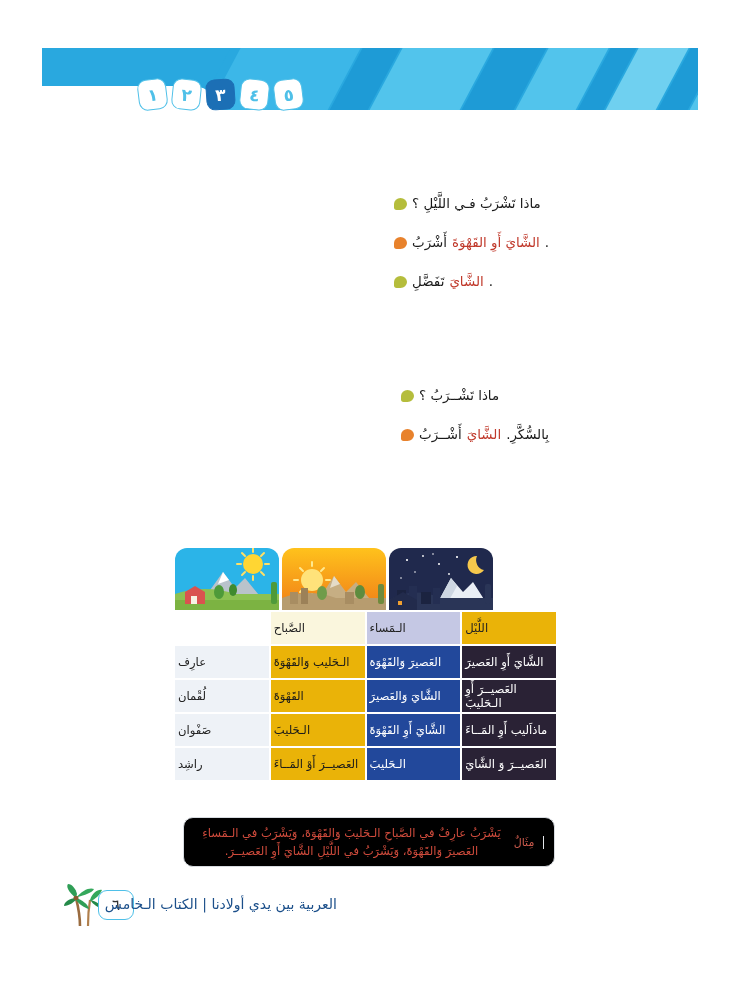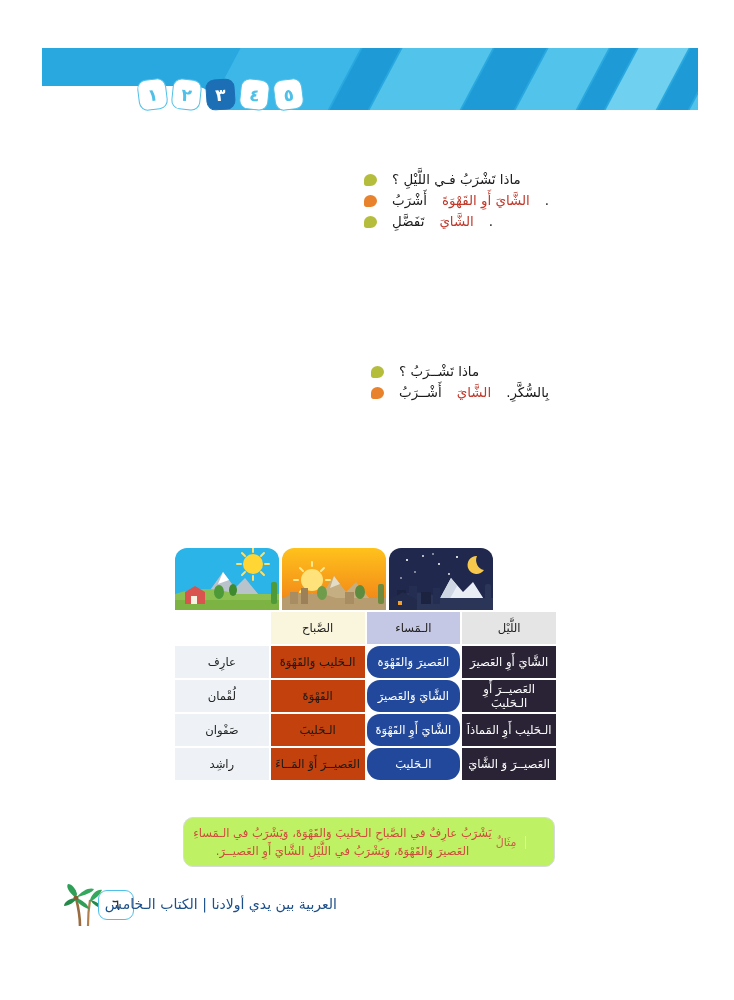--- a/index.html
+++ b/index.html
@@ -89,25 +89,26 @@
   .dlg {
     position: absolute;
     text-align: right;
     direction: rtl;
   }
   .dlg-line {
     display: flex;
     flex-direction: row-reverse;
     justify-content: flex-start;
     align-items: center;
-    gap: 15px;
+    gap: 5px;
     margin-bottom: 6px;
     font-size: 13.4px;
     color: #1a1a1a;
     white-space: nowrap;
+    margin-top: 24px;
   }
   .dot {
     width: 13px;
     height: 12px;
     border-radius: 50% 50% 50% 20%;
     display: inline-block;
     flex: none;
   }
   .dot-green { background: #b5bd3c; }
   .dot-orange { background: #e8822c; }
@@ -138,50 +139,50 @@
   }
 
   table.t {
     border-collapse: separate;
     border-spacing: 2px;
     width: 385px;
     table-layout: fixed;
   }
   table.t td {
     height: 28px;
-    text-align: center;
+    text-align: left;
     vertical-align: middle;
     font-size: 11.6px;
     padding: 2px 3px;
     direction: rtl;
   }
   .hd-sabah { background: #faf6dd; color: #222; }
   .hd-masa  { background: #c5c8e4; color: #222; }
-  .hd-layl  { background: #e5e5e5; color: #222; }
+  .hd-layl  { background: #eab308; color: #222; }
   .c-name   { background: #eef2f7; color: #222; width: 63px; margin-left: 46px; }
-  .c-sabah  { background: #c2410c; color: #1a1a1a; margin-top: 47px; }
-  .c-masa   { background: #22489b; color: #ffffff; border-radius: 13px; }
+  .c-sabah  { background: #eab308; color: #1a1a1a; margin-top: 47px; }
+  .c-masa   { background: #22489b; color: #ffffff; }
   .c-layl   { background: #2a2235; color: #ffffff; }
   .c-blank  { background: #ffffff; }
 
   
   .note {
     position: absolute;
     left: 183px;
     top: 817px;
     width: 372px;
     min-height: 48px;
-    background: #bef264;
+    background: #000000;
     border: 1px solid #d7dbe0;
     border-radius: 10px;
     box-sizing: border-box;
     display: flex;
     flex-direction: row;
     align-items: center;
-    padding: 6px 24px 6px 8px;
+    padding: 6px 6px 6px 8px;
   }
   .note-mark {
     flex: none;
     width: 26px;
     color: #cf5c4e;
     font-size: 11px;
     line-height: 13px;
     text-align: center;
     direction: rtl;
     border-right: 1px solid #e2e5e9;
@@ -423,21 +424,21 @@
         <td class="c-sabah">الـحَليب وَالقَهْوَةَ</td>
         <td class="c-name">عارِف</td>
       </tr>
       <tr>
         <td class="c-layl">العَصيــرَ أَوِ الـحَليبَ</td>
         <td class="c-masa">الشَّايَ وَالعَصيرَ</td>
         <td class="c-sabah">القَهْوَةَ</td>
         <td class="c-name">لُقْمان</td>
       </tr>
       <tr>
-        <td class="c-layl">الـحَليب أَوِ المَماذاَ</td>
+        <td class="c-layl">ماذاَليب أَوِ المَــاءَ</td>
         <td class="c-masa">الشَّايَ أَوِ القَهْوَةَ</td>
         <td class="c-sabah">الـحَليبَ</td>
         <td class="c-name">صَفْوان</td>
       </tr>
       <tr>
         <td class="c-layl">العَصيــرَ وَ الشَّايَ</td>
         <td class="c-masa">الـحَليبَ</td>
         <td class="c-sabah">العَصيــرَ أَوْ المَــاءَ</td>
         <td class="c-name">راشِد</td>
       </tr>

